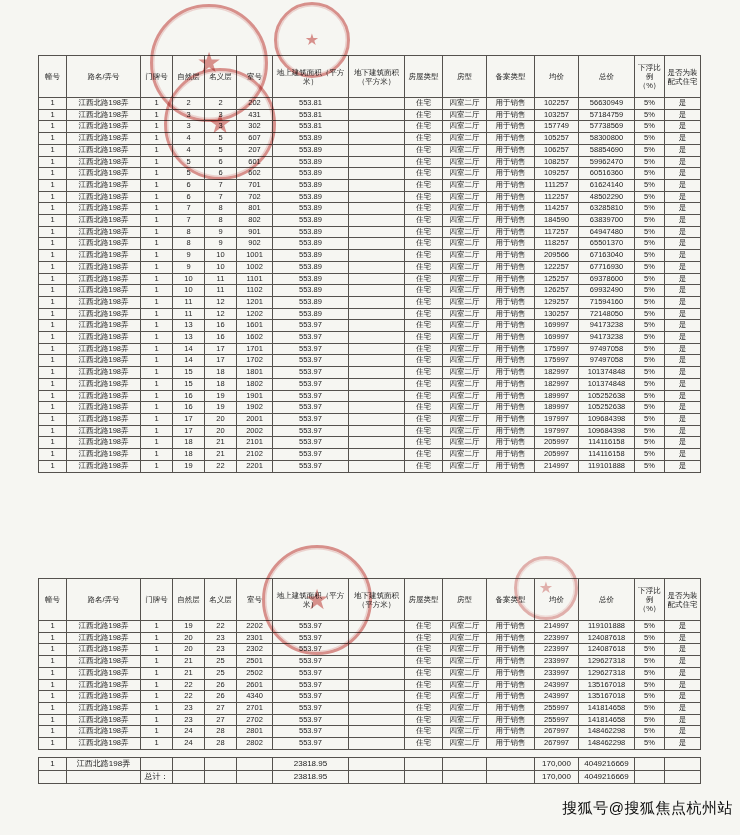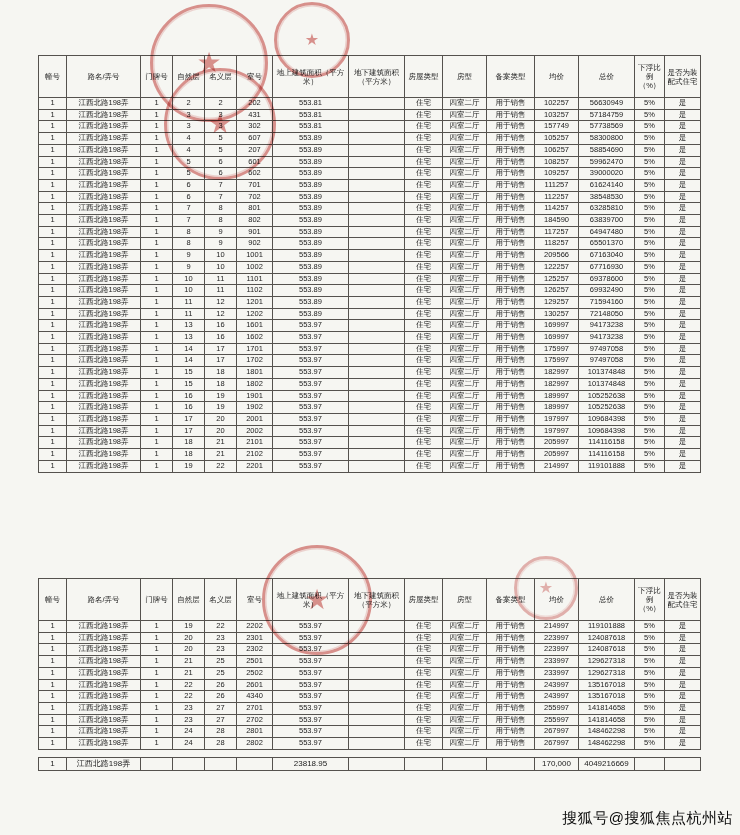--- a/index.html
+++ b/index.html
@@ -37,21 +37,21 @@
   .seal{
     position:absolute;border:3px solid var(--seal-red);border-radius:50%;
     opacity:.5;mix-blend-mode:multiply;filter:blur(.3px);
     display:flex;align-items:center;justify-content:center;
     box-shadow:inset 0 0 0 1.5px rgba(192,44,40,.35);
     pointer-events:none;
   }
   .seal .seal-star{color:var(--seal-red);font-size:28px;line-height:1;}
   .seal.small .seal-star{font-size:16px;}
   .watermark{
-    position:absolute;right:7px;bottom:7px;
+    position:absolute;right:7px;bottom:17px;
     font-size:15px;font-weight:500;letter-spacing:.5px;color:#0b0b0b;
   }
 </style>
 </head>
 <body>
 
 <div class="page">
 
   <table class="grid" id="table-upper">
       <colgroup>
@@ -199,21 +199,21 @@
           <td>1</td>
           <td>5</td>
           <td>6</td>
           <td>602</td>
           <td>553.89</td>
           <td></td>
           <td>住宅</td>
           <td>四室二厅</td>
           <td>用于销售</td>
           <td>109257</td>
-          <td>39000020</td>
+          <td>60516360</td>
           <td>5%</td>
           <td>是</td>
         </tr>
         <tr>
           <td>1</td>
           <td>江西北路198弄</td>
           <td>1</td>
           <td>6</td>
           <td>7</td>
           <td>701</td>
@@ -233,21 +233,21 @@
           <td>1</td>
           <td>6</td>
           <td>7</td>
           <td>702</td>
           <td>553.89</td>
           <td></td>
           <td>住宅</td>
           <td>四室二厅</td>
           <td>用于销售</td>
           <td>112257</td>
-          <td>38548530</td>
+          <td>48502290</td>
           <td>5%</td>
           <td>是</td>
         </tr>
         <tr>
           <td>1</td>
           <td>江西北路198弄</td>
           <td>1</td>
           <td>7</td>
           <td>8</td>
           <td>801</td>
@@ -882,20 +882,37 @@
         <col style="width: 44px;">
         <col style="width: 56px;">
         <col style="width: 30px;">
         <col style="width: 36px;">
       </colgroup>
       <tbody>
         <tr>
           <td>1</td>
           <td>江西北路198弄</td>
           <td></td>
+          <td></td>
+          <td></td>
+          <td></td>
+          <td>23818.95</td>
+          <td></td>
+          <td></td>
+          <td></td>
+          <td></td>
+          <td>170,000</td>
+          <td>4049216669</td>
+          <td></td>
+          <td></td>
+        </tr>
+        <tr>
+          <td></td>
+          <td></td>
+          <td>总计：</td>
           <td></td>
           <td></td>
           <td></td>
           <td>23818.95</td>
           <td></td>
           <td></td>
           <td></td>
           <td></td>
           <td>170,000</td>
           <td>4049216669</td>

